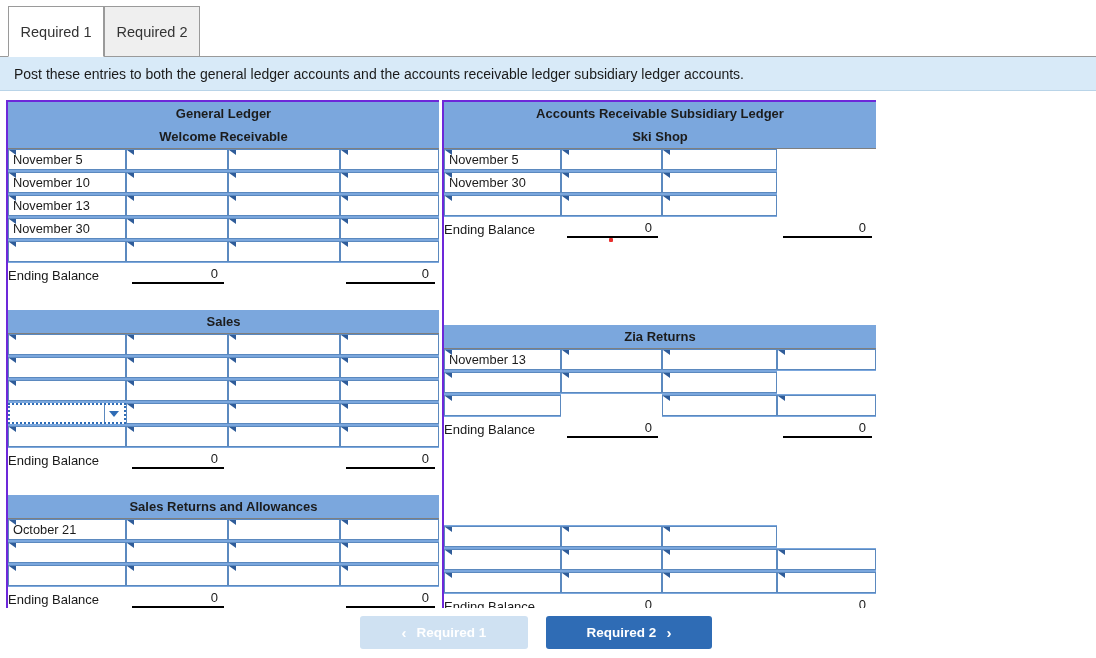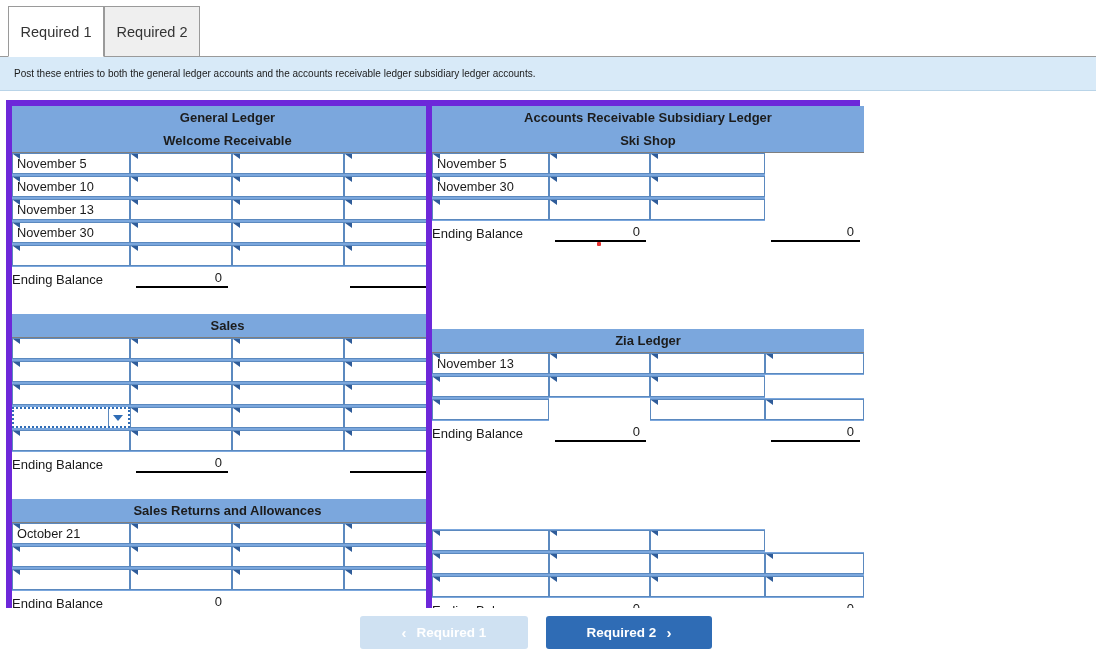--- a/index.html
+++ b/index.html
@@ -26,32 +26,32 @@
   }
   .tab.active { left: 8px; width: 96px; background: #ffffff; border-bottom: 1px solid #ffffff; z-index: 2; }
   .tab.inactive { left: 104px; width: 96px; background: #efefef; border-bottom: 1px solid #9a9a9a; }
 
   
   #banner {
     position: absolute; left: 0; top: 57px; width: 1096px; height: 34px;
     background: #d8eaf8; border-bottom: 1px solid #b9d4e8;
     display: flex; align-items: center;
     padding-left: 14px;
-    font-size: 10px; color: #1a1a1a;
+    font-size: 14px; color: #1a1a1a;
   }
   #banner-left-rule {
     position: absolute; left: 4px; top: 57px; width: 1px; height: 34px; background: #333;
   }
 
   
   #sheet { position: absolute; left: 0; top: 91px; width: 1096px; height: 517px; }
 
-  .ledger { position: absolute; border: 6px solid #6d28d9; background: #14b8a6; }
+  .ledger { position: absolute; border: 2px solid #6d28d9; background: #14b8a6; }
   #ledger-left  { left: 6px;   top: 9px; width: 433px; }
-  #ledger-right { left: 426px; top: 9px; width: 434px; }
+  #ledger-right { left: 442px; top: 9px; width: 434px; }
 
   .ltable { width: 100%; border-collapse: collapse; table-layout: fixed; }
   .ltable td { padding: 0; border: 0; height: 23px; vertical-align: middle; }
 
   .hdr {
     background: #7ba7dd; color: #1c1c1c;
     font-size: 13px; font-weight: bold; text-align: center;
     height: 23px; border-bottom: 1px solid #ffffff;
   }
   .hdr.sub { border-bottom: 1px solid #7f7f7f; }
@@ -456,21 +456,21 @@
               <div class="ebnum">0</div>
             </td>
           </tr>
           <tr>
             <td colspan="4" class="filler" style="height: 61px;"></td>
           </tr>
           <tr>
             <td colspan="4" class="filler-sm"></td>
           </tr>
           <tr>
-            <td class="hdr sub" colspan="4">Zia Ledger</td>
+            <td class="hdr sub" colspan="4">Zia Returns</td>
           </tr>
           <tr class="datarow">
             <td class="cellwrap">
               <div class="inp">November 13</div>
             </td>
             <td class="cellwrap">
               <div class="inp num"></div>
             </td>
             <td class="cellwrap">
               <div class="inp num"></div>

